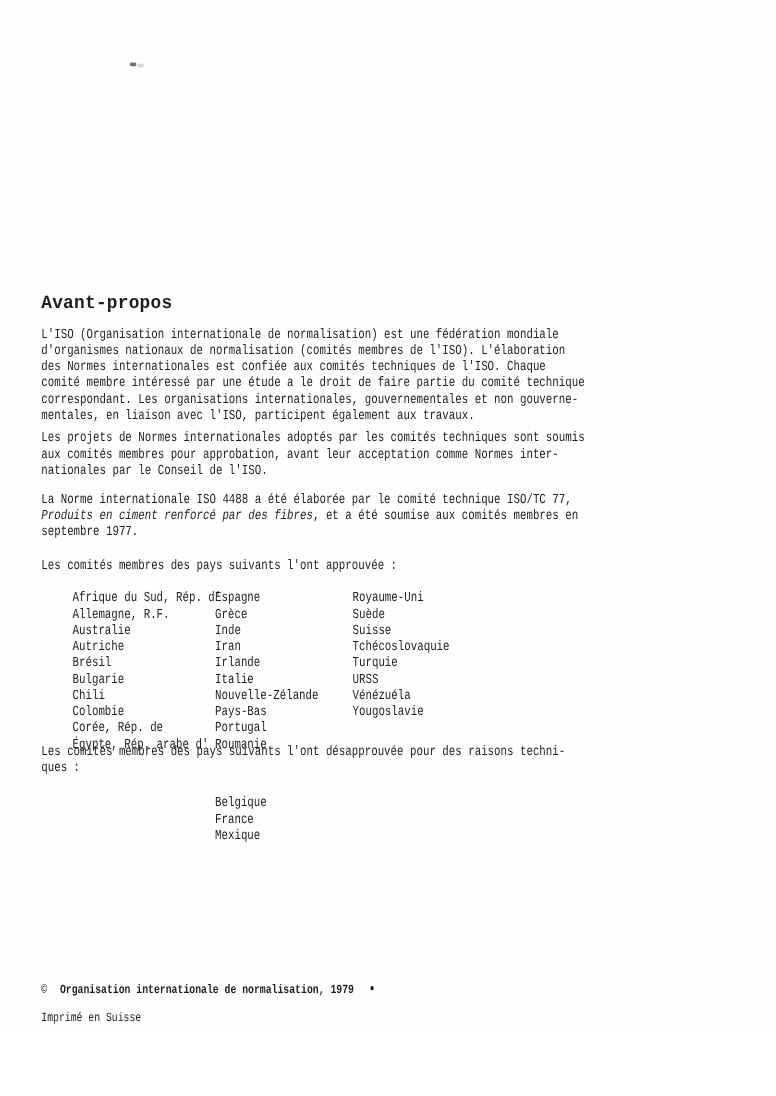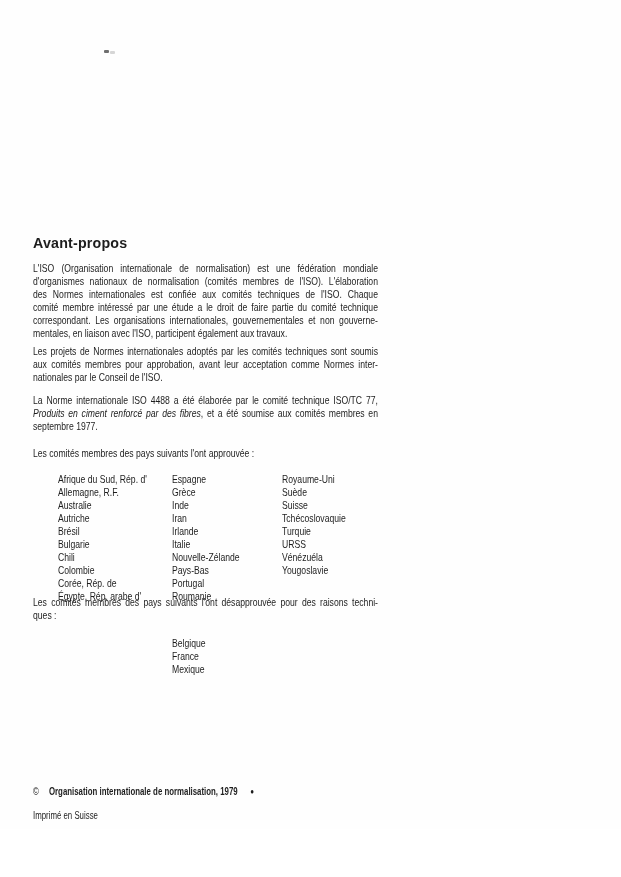--- a/index.html
+++ b/index.html
@@ -6,21 +6,21 @@
     margin: 0;
     padding: 0;
     background: #ffffff;
   }
   .page {
     position: relative;
     width: 621px;
     height: 829px;
     background: #fefefe;
     overflow: hidden;
-    font-family: Liberation Sans, sans-serif;
+    font-family: Liberation Mono, monospace;
     color: #1d1d1d;
   }
   .speck {
     position: absolute;
     left: 104px;
     top: 50px;
     width: 5px;
     height: 3px;
     background: #6f6f6f;
     border-radius: 1px;

